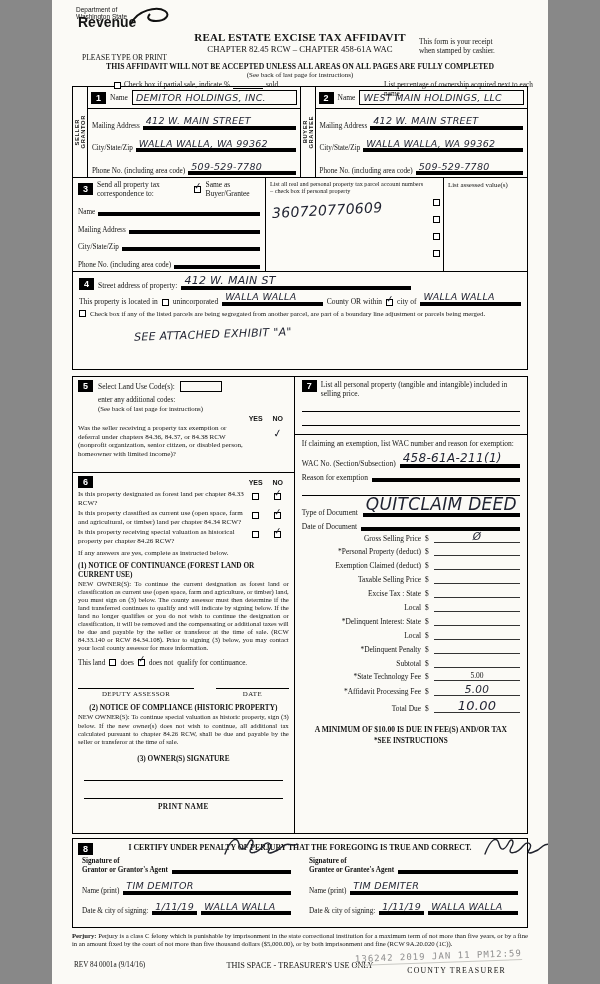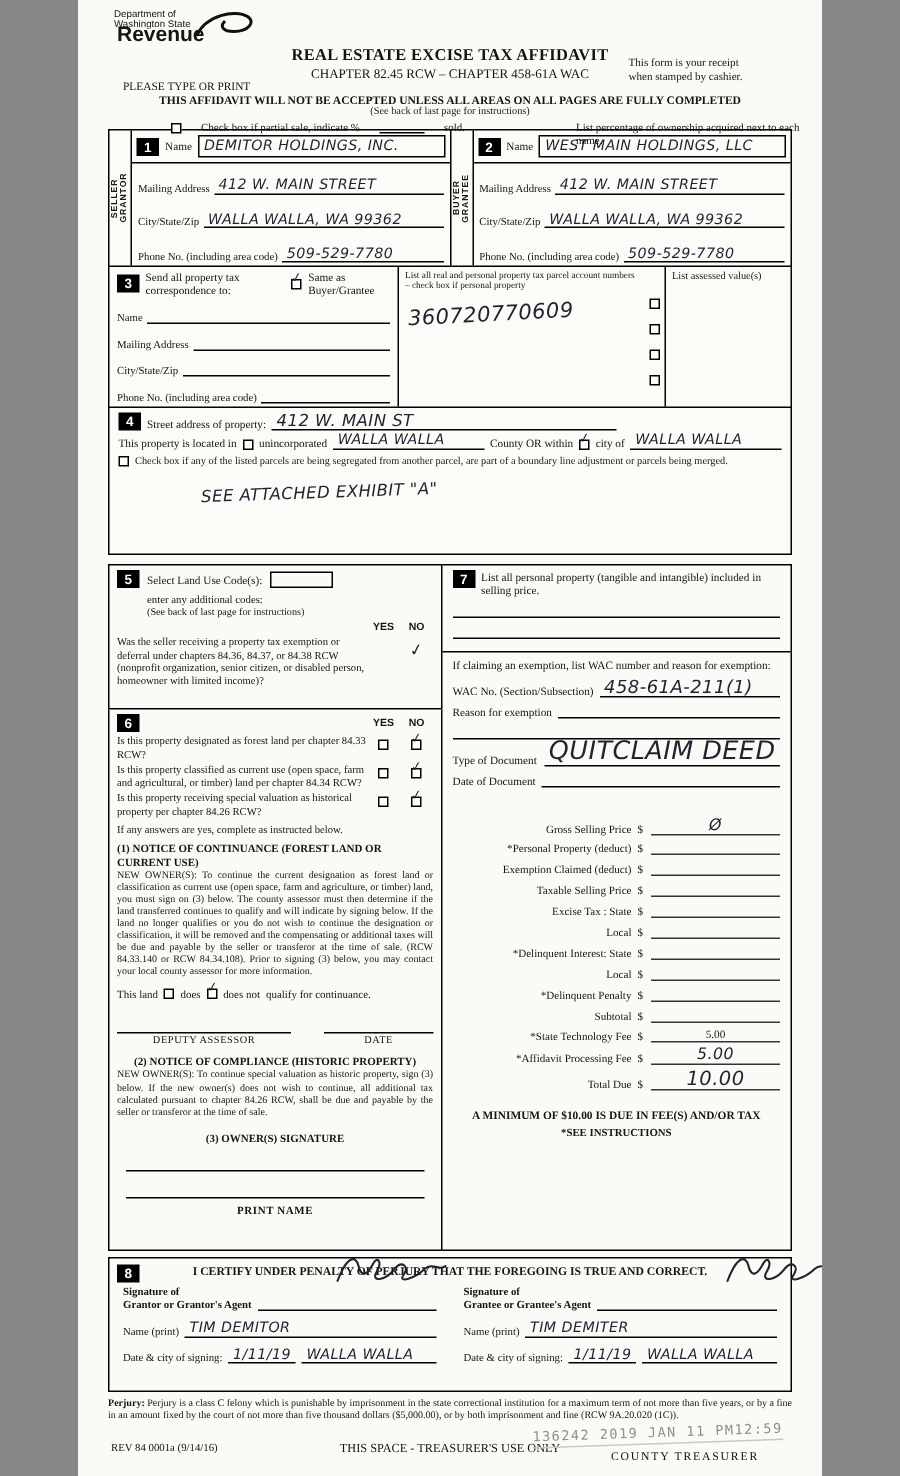--- a/index.html
+++ b/index.html
@@ -12,34 +12,34 @@
   .logo { position:absolute; left:24px; top:6px; display:flex; gap:2px; }
   .logo .dept { font-size:6.5px; font-family:"Liberation Sans",sans-serif; }
   .logo .rev { font-size:14px; font-weight:bold; font-family:"Liberation Sans",sans-serif; line-height:13px;}
   .logo .wa { font-size:6.5px; font-family:"Liberation Sans",sans-serif; }
   .form-title { position:absolute; left:0; right:0; top:31px; text-align:center; font-weight:bold; font-size:11px; letter-spacing:0.2px;}
   .form-chap { position:absolute; left:0; right:0; top:44px; text-align:center; font-size:8.7px; }
   .receipt { position:absolute; right:14px; top:37px; width:115px; font-size:7.4px; line-height:9px; }
   .ptp { position:absolute; left:30px; top:53px; font-size:7.6px; }
   .warn { position:absolute; left:0; right:0; top:62px; text-align:center; font-weight:bold; font-size:7.7px; }
   .seeback { position:absolute; left:0; right:0; top:71px; text-align:center; font-size:6.9px; }
-  .partial { position:absolute; left:62px; top:80px; font-size:7.3px; display:flex; align-items:flex-end; gap:13px;}
+  .partial { position:absolute; left:62px; top:80px; font-size:7.3px; display:flex; align-items:flex-end; gap:3px;}
   .ownnote { position:absolute; left:332px; top:80px; font-size:7.3px; }
   .blank-sm { display:inline-block; width:30px; border-bottom:1px solid #000; height:8px; }
 
   
   .badge { background:#000; color:#fff; font-weight:bold; font-size:9px; line-height:12px; padding:0 5px;
            font-family:"Liberation Sans",sans-serif; display:inline-block; }
   .cb { display:inline-block; width:7px; height:7px; border:1px solid #000; background:#fff; position:relative;
         vertical-align:-1px; flex:none; }
   .chk { position:absolute; left:-1px; top:-6px; font-family:"DejaVu Sans",sans-serif; font-size:9px;
          color:#22242e; font-weight:bold; transform:rotate(-8deg); }
   .hw { font-family:"DejaVu Sans",sans-serif; font-style:italic; font-size:9.5px; color:#1f2230;
         letter-spacing:0.3px; white-space:nowrap; line-height:1; }
-  .uline { flex:1; border-bottom:1px solid #000000; min-height:9px; display:flex; align-items:flex-end; padding:0 3px;}
+  .uline { flex:1; border-bottom:4px solid #000000; min-height:9px; display:flex; align-items:flex-end; padding:0 3px;}
   .lbl { white-space:nowrap; }
   .sect { margin:0 20px; border:1px solid #000; background:#fcfbf7; }
 
   
   .parties { display:flex; height:92px; }
   .party { flex:1; display:flex; }
   .party + .party { border-left:1px solid #000; }
   .vband { width:15px; border-right:1px solid #000; display:flex; align-items:center; justify-content:center; }
   .vtext { writing-mode:vertical-rl; transform:rotate(180deg); font-size:5.8px; font-weight:bold;
            letter-spacing:0.6px; font-family:"Liberation Sans",sans-serif; }
@@ -103,21 +103,21 @@
   .printlab { text-align:center; font-weight:bold; font-size:7.3px; margin-top:3px; letter-spacing:0.4px;}
 
   .s7r1 { display:flex; gap:4px; align-items:flex-start; }
   .blankline { border-bottom:1px solid #000; height:14px; }
   .s7ex { border-top:1px solid #000; margin:8px -7px 0; padding:4px 7px 0; }
   .wacrow { display:flex; align-items:flex-end; gap:4px; margin-top:4px; }
   .wac-hw { font-size:12px; }
   .rsnrow { display:flex; align-items:flex-end; gap:4px; margin-top:5px; }
   .typerow { display:flex; align-items:flex-end; gap:5px; margin-top:0; }
   .type-hw { font-size:17px; }
-  .fees { margin-top:20px; }
+  .fees { margin-top:0; }
   .fee-row { display:flex; align-items:flex-end; margin-bottom:2.9px; }
   .fee-label { flex:1; text-align:right; padding-right:4px; font-size:7.4px; }
   .cur { width:9px; font-size:7.4px; }
   .fee-val { width:86px; border-bottom:1px solid #333; text-align:center; min-height:11px;
              display:flex; align-items:flex-end; justify-content:center;}
   .fee-val .hw { font-size:10.5px; }
   .fee-val.big .hw { font-size:13px; }
   .minimum { text-align:center; font-weight:bold; font-size:7.6px; margin-top:9px; }
   .seeinstr { text-align:center; font-size:7.2px; font-weight:bold; margin-top:3px; }
 

